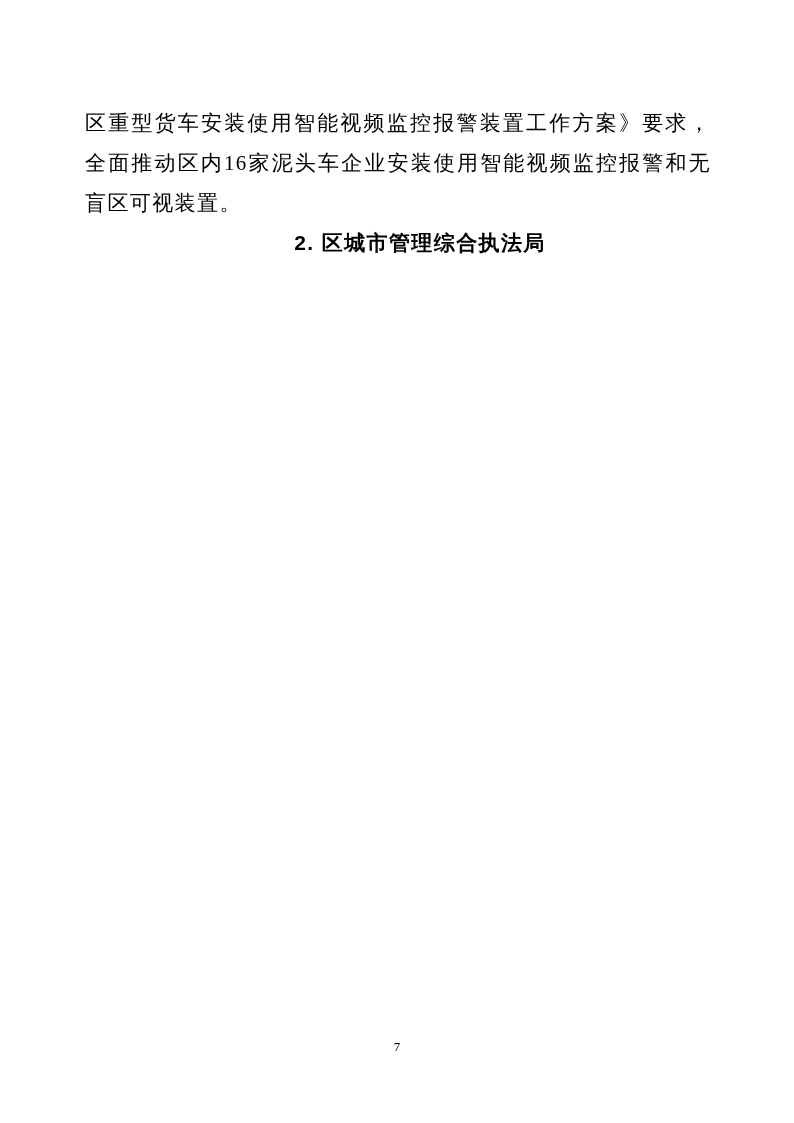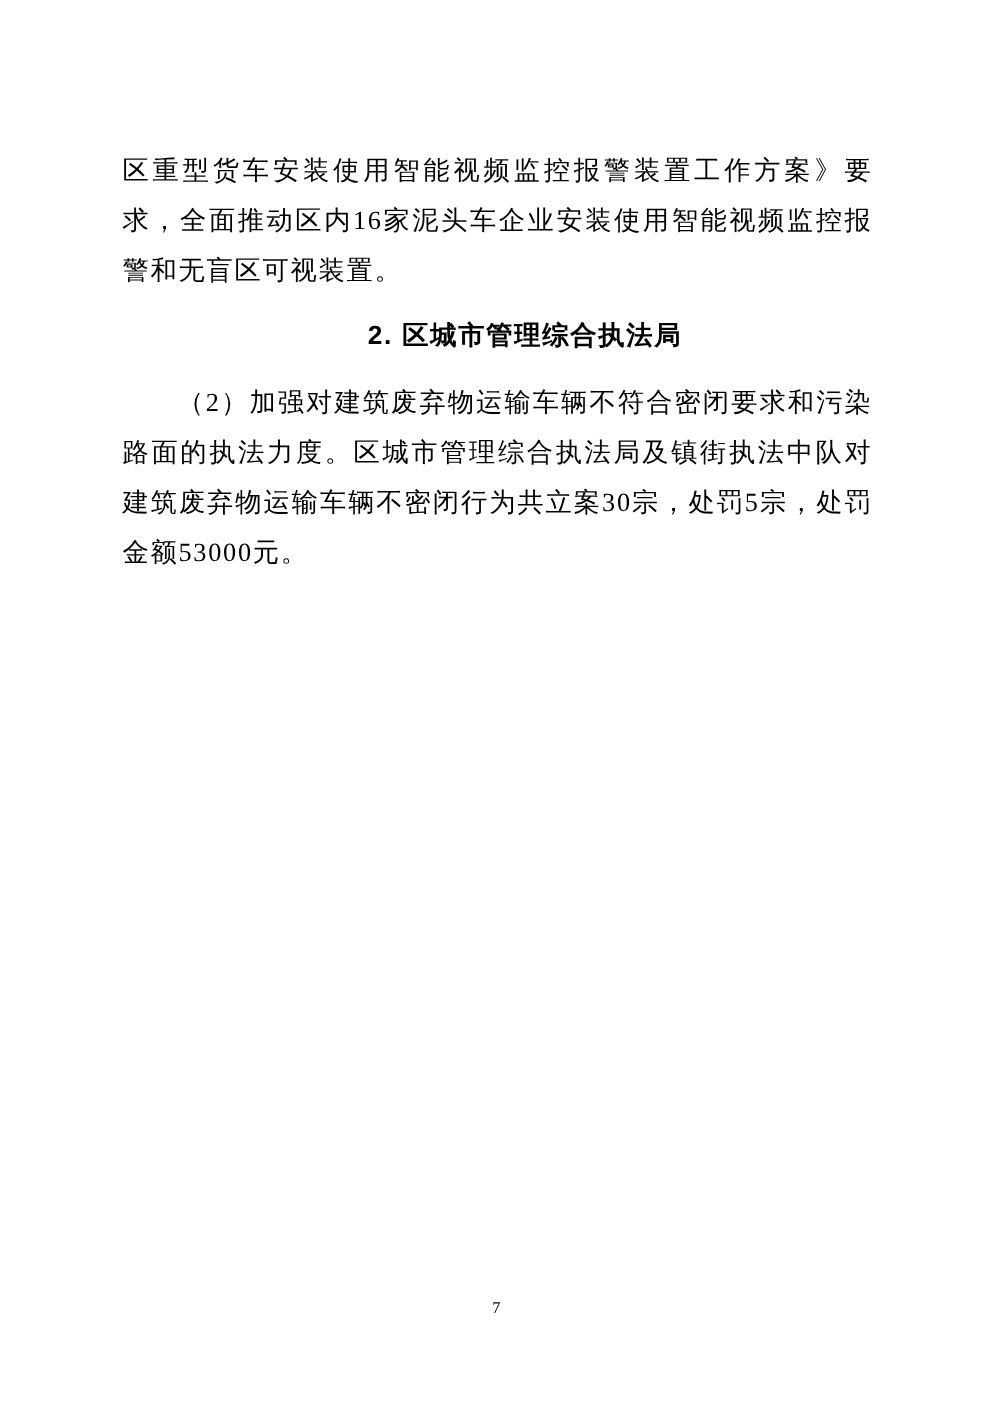--- a/index.html
+++ b/index.html
@@ -16,21 +16,21 @@
     font-family: "Liberation Serif", "DejaVu Serif", serif;
     color: #000000;
   }
   .content {
     position: absolute;
     left: 85px;
     top: 103px;
     width: 626px;
   }
   .content p {
-    margin: 13px;
+    margin: 0;
     padding: 0;
     font-size: 21px;
     line-height: 40px;
     letter-spacing: 1.4px;
     text-align: justify;
     color: #000000;
   }
   .content p.indent {
     text-indent: 44px;
   }
@@ -53,18 +53,17 @@
     color: #000000;
   }
 </style>
 </head>
 <body>
 
 <div class="page">
   <div class="content">
     <p class="body">区重型货车安装使用智能视频监控报警装置工作方案》要求，全面推动区内16家泥头车企业安装使用智能视频监控报警和无盲区可视装置。</p>
     <p class="heading indent">2. 区城市管理综合执法局</p>
-    <p class="body indent">（2）加强对建筑废弃物运输车辆不符合密闭要求和污染路面的执法力度。区城市管理综合执法局及镇街执法中队对建筑废弃物运输车辆不密闭行为共立案30宗，处罚5宗，处罚金额53000元。</p>
   </div>
   <div class="footer">
     <span class="page-number">7</span>
   </div>
 </div>
 
 </body></html>

